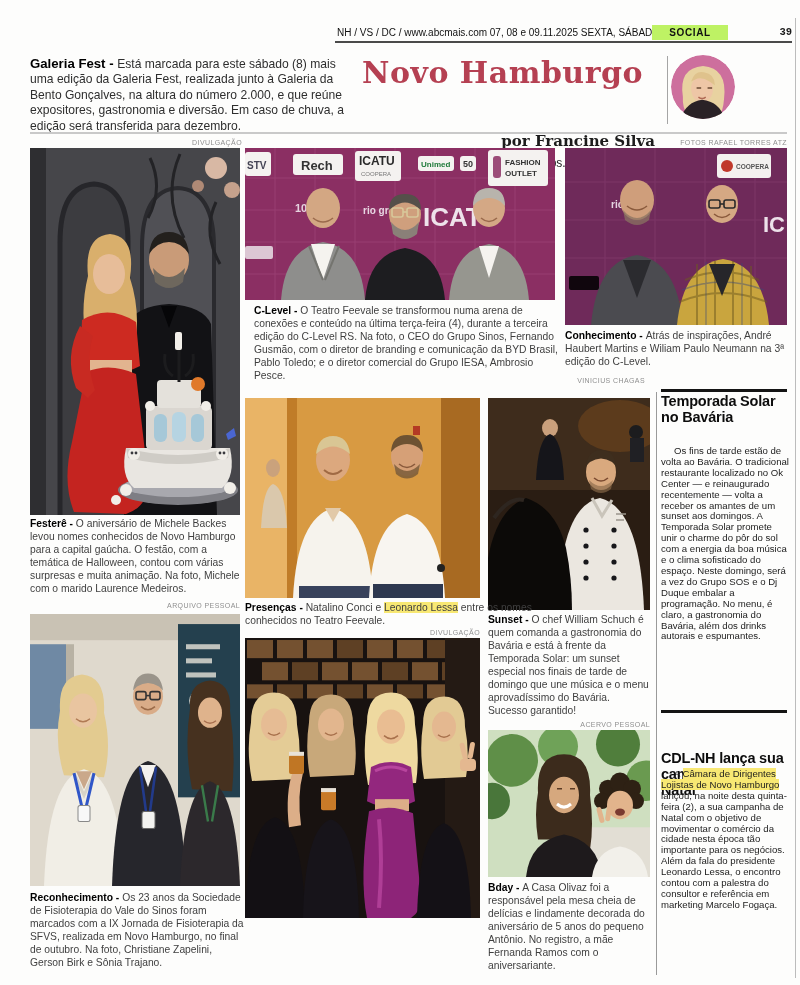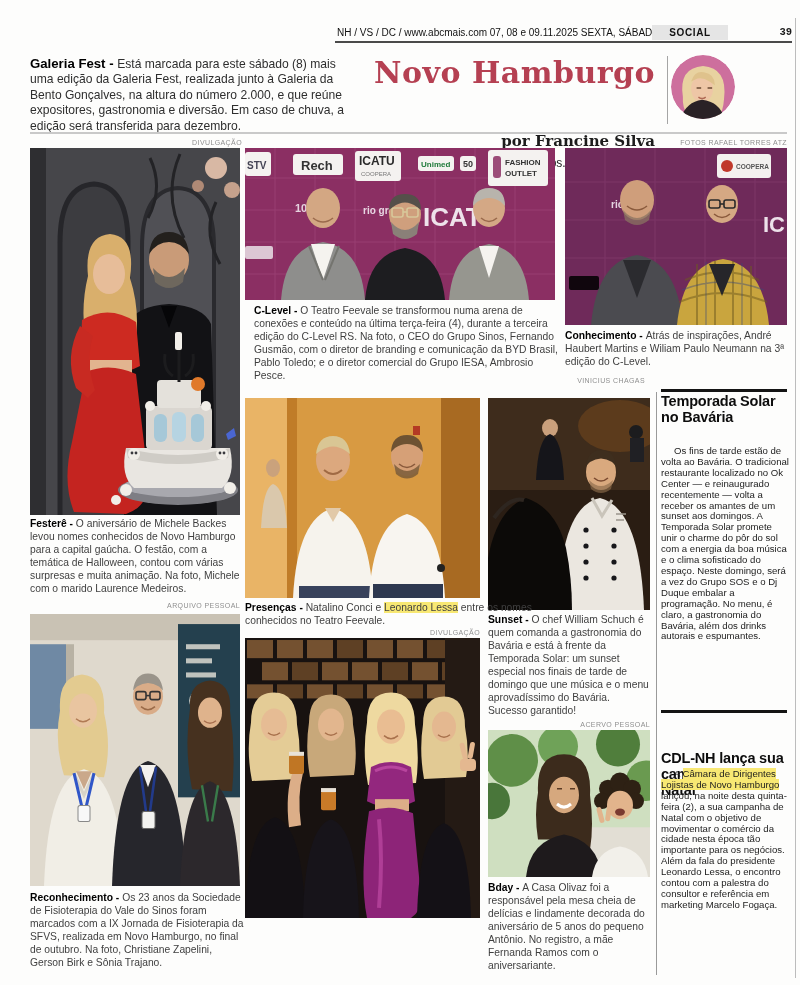--- a/index.html
+++ b/index.html
@@ -2,21 +2,21 @@
 <html><head>
 <meta charset="utf-8">
 <style>
   html,body{margin:0;padding:0;background:#ffffff;}
   .page{position:relative;width:800px;height:985px;background:#fdfdfc;
         font-family:"Liberation Sans",sans-serif;color:#1a1a1a;overflow:hidden;}
   .abs{position:absolute;}
   .hd{font-size:10px;color:#111;white-space:nowrap;}
   .hd b{font-weight:normal;}
   .hd span{}
-  .socialbox{background:#e5e5e5;font-size:10px;font-weight:bold;letter-spacing:.6px;
+  .socialbox{background:#bef264;font-size:10px;font-weight:bold;letter-spacing:.6px;
              display:flex;align-items:center;justify-content:center;color:#111;}
   .pagenum{font-size:10.5px;font-weight:bold;text-align:right;font-family:Liberation Mono, monospace;}
   .rule{background:#c9c9c9;}
   .darkrule{background:#4a4a4a;}
   .blackrule{background:#141414;}
   .vline{background:#a5a5a5;}
   .lead-note{font-size:12.1px;line-height:15.4px;color:#2e2e2e;}
   .lead-note .lead{font-weight:bold;font-size:13.2px;color:#000;}
   .mast-title{font-family:"DejaVu Serif","Liberation Serif",serif;font-weight:700;
               font-size:30px;color:#b54052;text-align:right;letter-spacing:.5px;}
@@ -48,21 +48,21 @@
   </div>
   <div class="abs pagenum" style="left:772px;top:26px;width:20px;">39</div>
   <div class="abs darkrule" style="left:335px;top:41px;width:457px;height:2px;"></div>
   <div class="abs vline" style="left:795px;top:18px;width:1px;height:960px;background:#bcbcbc;"></div>
 
   <div class="abs lead-note" style="left:30px;top:56px;width:324px;">
     <span class="lead">Galeria Fest - </span><span>Está marcada para este sábado (8) mais uma edição da Galeria Fest, realizada junto à Galeria da Bento Gonçalves, na altura do número 2.000, e que reúne expositores, gastronomia e diversão. Em caso de chuva, a edição será transferida para dezembro.</span>
   </div>
   <div class="abs rule" style="left:30px;top:132px;width:757px;height:2px;"></div>
 
-  <div class="abs mast-title" style="left:350px;top:55px;width:305px;">Novo Hamburgo</div>
+  <div class="abs mast-title" style="left:350px;top:55px;width:305px;text-align:center;">Novo Hamburgo</div>
   <div class="abs mast-byline" style="left:350px;top:100px;width:305px;margin-top:32px;">por Francine Silva</div>
   <div class="abs mast-email" style="left:350px;top:112px;width:305px;">francine.natacha@gruposinos.com.br</div>
   <div class="abs vline" style="left:667px;top:56px;width:1px;height:68px;"></div>
   <div class="abs avatar" style="left:671px;top:55px;width:64px;height:64px;">
     <svg viewBox="0 0 70 70">
       <circle cx="35" cy="35" r="35" fill="#cd6f9d"></circle>
       <path d="M13 46 q-5 -32 22 -34 q27 2 23 36 q-1 14 -6 19 l-33 0 q-7 -9 -6 -21" fill="#e8d2a0"></path>
       <ellipse cx="34" cy="37" rx="12" ry="15" fill="#eec6a6"></ellipse>
       <path d="M22 29 q4 -12 14 -10 q12 2 12 14 l-6 -4 q-9 -6 -16 -2 z" fill="#dfc28c"></path>
       <path d="M28 36 h5 M40 36 h5" stroke="#6a4a33" stroke-width="1.6"></path>

